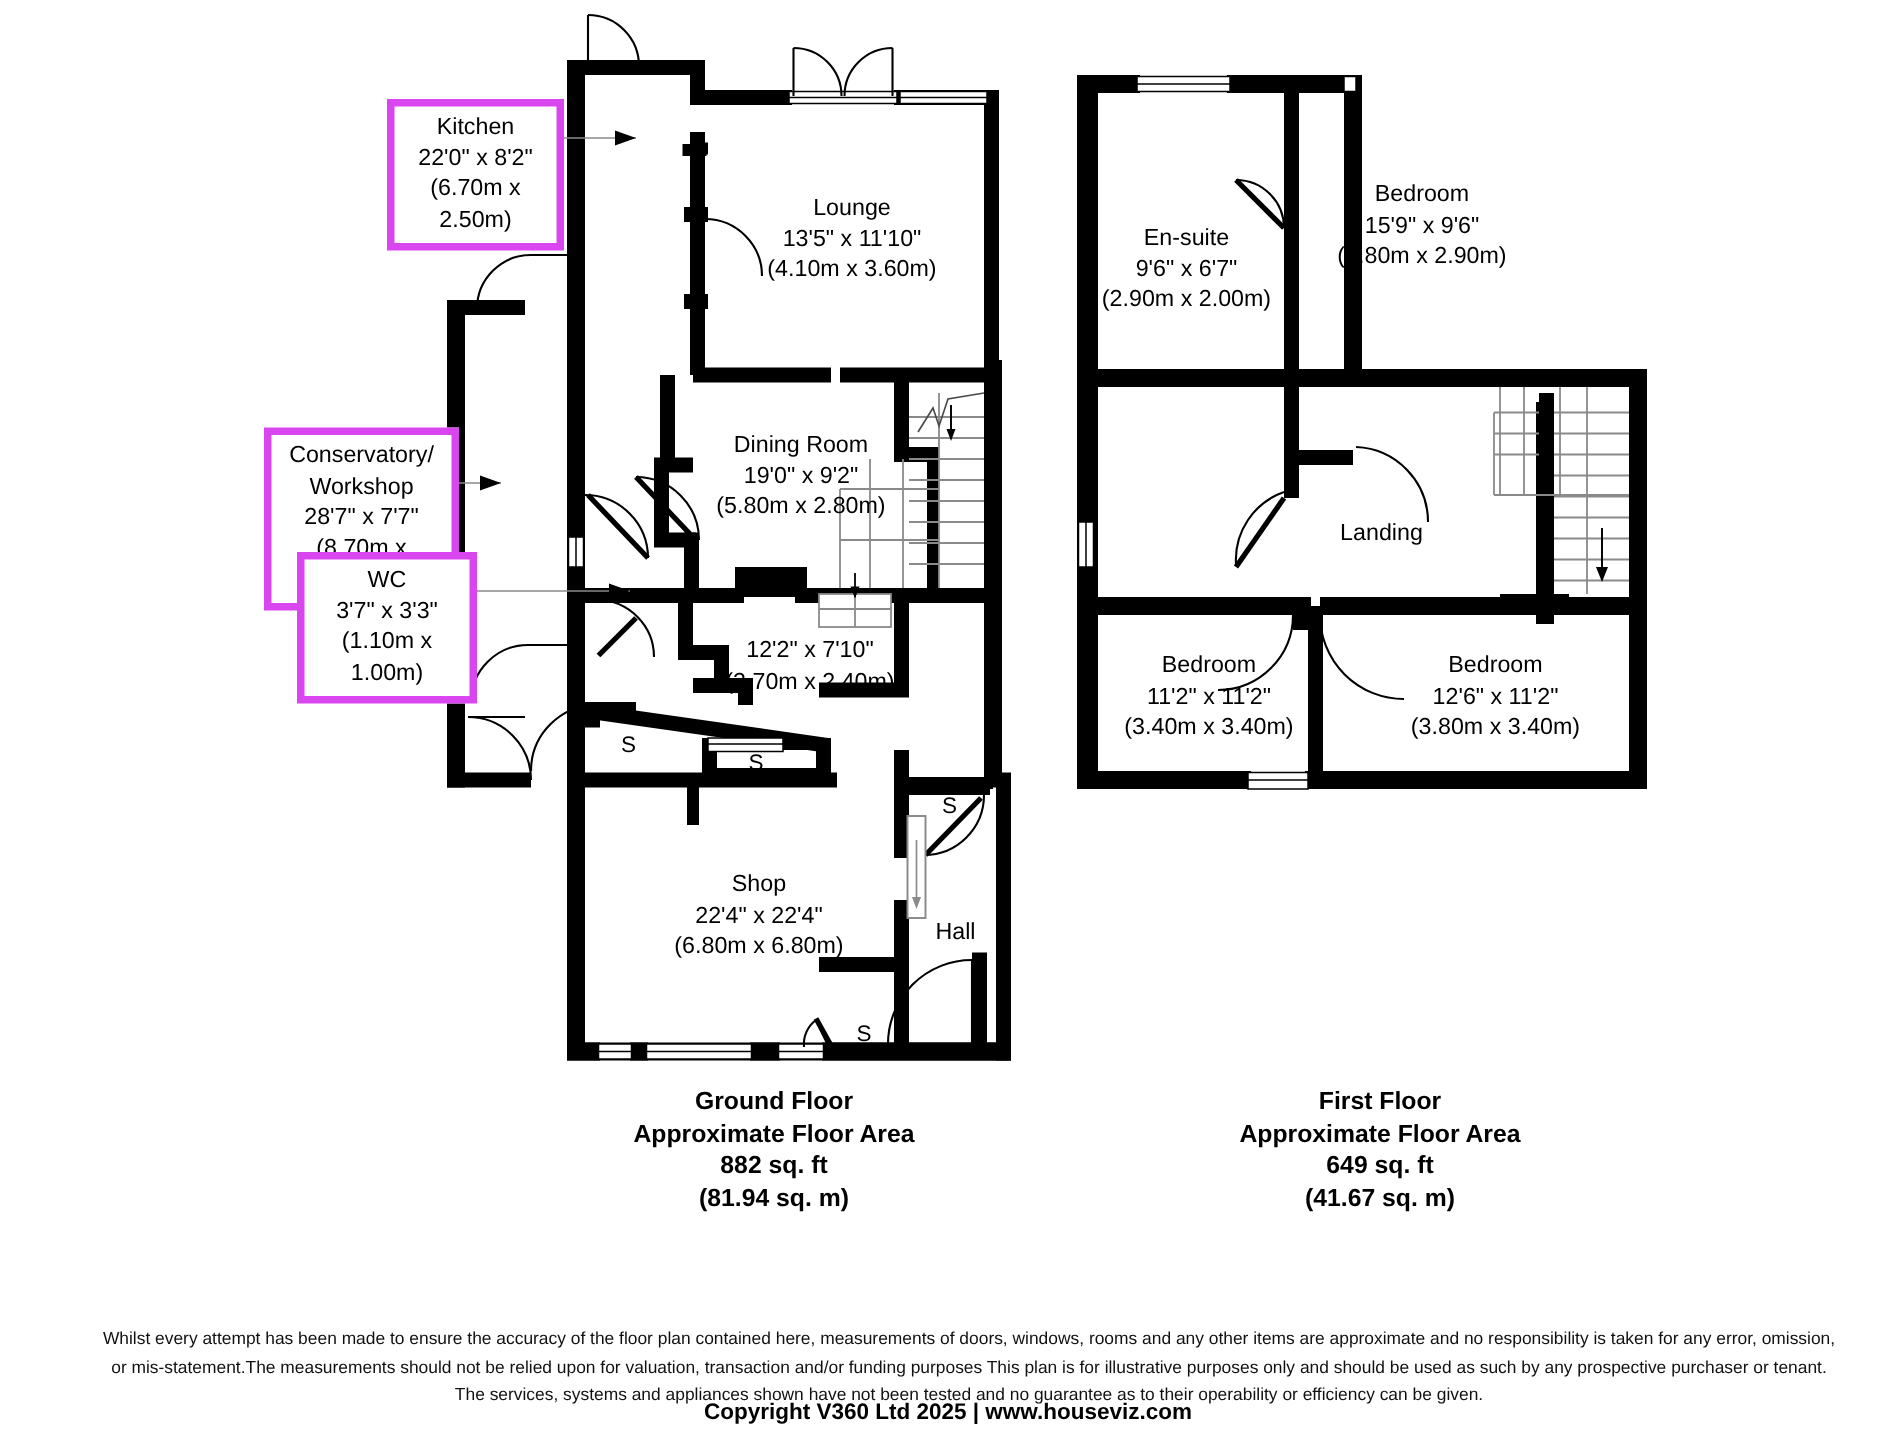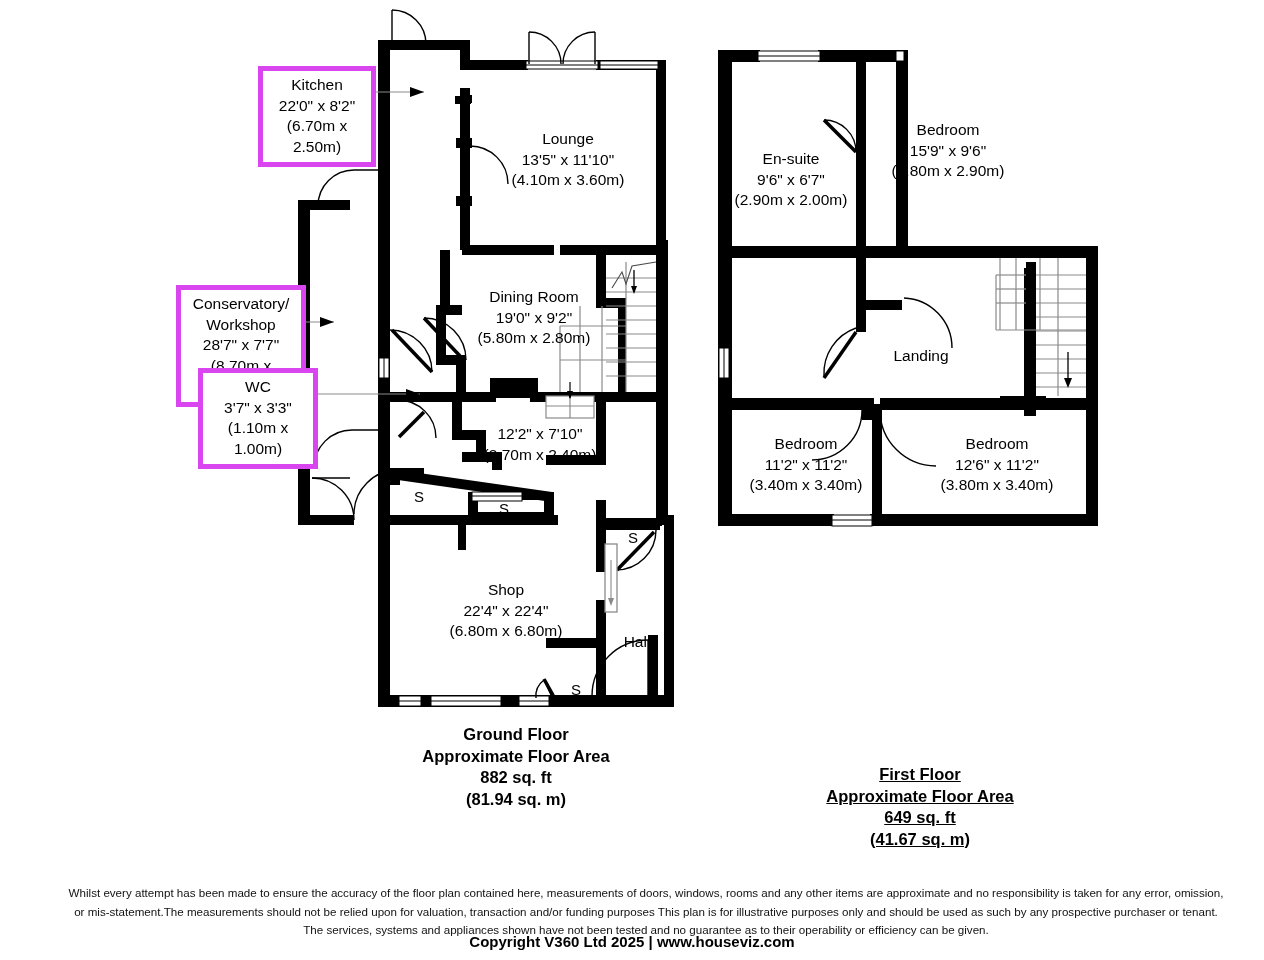--- a/index.html
+++ b/index.html
@@ -433,21 +433,21 @@
     <span class="ln">12'2" x 7'10"</span>
     <span class="ln">(3.70m x 2.40m)</span>
   </div>
 
   <div class="room-label" style="left:400px; top:580px; width:212px;">
     <span class="ln">Shop</span>
     <span class="ln">22'4" x 22'4"</span>
     <span class="ln">(6.80m x 6.80m)</span>
   </div>
 
-  <div class="room-label" style="left:604px; top:632px; width:66px;">
+  <div class="room-label" style="left:604px; top:612px; width:66px;">
     <span class="ln">Hall</span>
   </div>
 
   <div class="s-label" style="left:414px; top:488px;">S</div>
   <div class="s-label" style="left:499px; top:500px;">S</div>
   <div class="s-label" style="left:628px; top:529px;">S</div>
   <div class="s-label" style="left:571px; top:681px;">S</div>
 
   <div class="room-label" style="left:702px; top:149px; width:178px;">
     <span class="ln">En-suite</span>
@@ -478,21 +478,21 @@
     <span class="ln">(3.80m x 3.40m)</span>
   </div>
 
   <div class="floor-title" style="left:398px; top:724px; width:236px;">
     <span class="ln">Ground Floor</span>
     <span class="ln">Approximate Floor Area</span>
     <span class="ln">882 sq. ft</span>
     <span class="ln">(81.94 sq. m)</span>
   </div>
 
-  <div class="floor-title" style="left:802px; top:764px; width:236px;text-decoration:underline;">
+  <div class="floor-title" style="left:802px; top:724px; width:236px;">
     <span class="ln">First Floor</span>
     <span class="ln">Approximate Floor Area</span>
     <span class="ln">649 sq. ft</span>
     <span class="ln">(41.67 sq. m)</span>
   </div>
 
   <div class="disclaimer">
     <span class="ln">Whilst every attempt has been made to ensure the accuracy of the floor plan contained here, measurements of doors, windows, rooms and any other items are approximate and no responsibility is taken for any error, omission,</span>
     <span class="ln">or mis-statement.The measurements should not be relied upon for valuation, transaction and/or funding purposes This plan is for illustrative purposes only and should be used as such by any prospective purchaser or tenant.</span>
     <span class="ln">The services, systems and appliances shown have not been tested and no guarantee as to their operability or efficiency can be given.</span>

